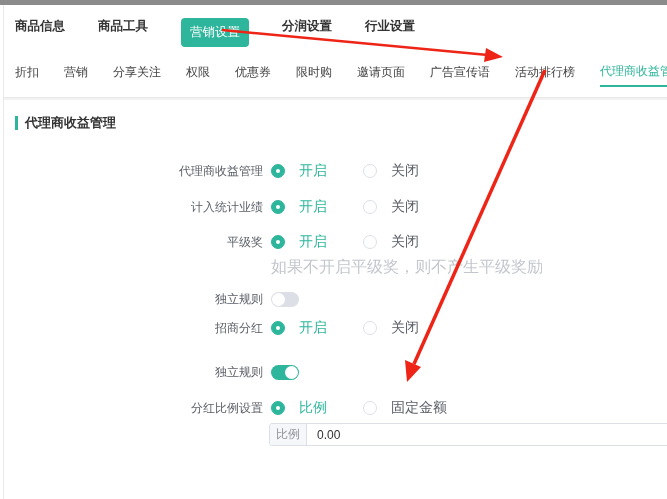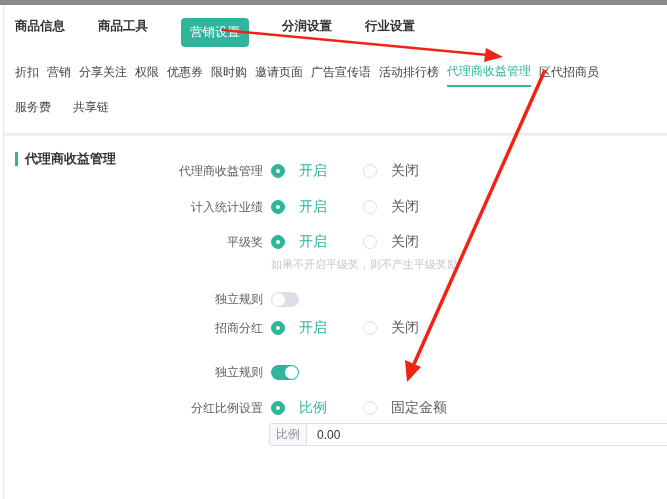--- a/index.html
+++ b/index.html
@@ -5,21 +5,21 @@
   * { margin:0; padding:0; box-sizing:border-box; }
   html,body { width:667px; height:499px; overflow:hidden; background:#fff;
     font-family:"Liberation Sans","DejaVu Sans",sans-serif; }
   .topbar { position:absolute; left:0; top:0; width:667px; height:5px; background:#8b8b8b; }
   .panel { position:absolute; left:3px; top:5px; right:0; bottom:0; background:#fff;
     border-left:1px solid #e9e9e9; }
   
   .tabs1 { display:flex; align-items:flex-start; gap:33px; padding:13px 0 8px 11px; }
   .tab1 { font-size:12.5px; font-weight:700; color:#333; white-space:nowrap; cursor:pointer; }
   .tab1.active { background:var(--accent); color:#fff; font-weight:400; padding:6px 9px; border-radius:4px; }
-  .tabs2 { display:flex; align-items:center; gap:8px; padding:8px 0 10px 11px; }
+  .tabs2 { display:flex; align-items:center; gap:25px; padding:8px 0 10px 11px; }
   .tab2 { font-size:12px; color:#444; white-space:nowrap; cursor:pointer; padding-bottom:5px; }
   .tab2.active { color:var(--accent); border-bottom:2px solid var(--accent); }
   .tabs3 { display:flex; align-items:center; gap:22px; padding:2px 0 12px 11px; }
   .divider { height:3px; background:#f2f2f2; border-top:1px solid #e8e8e8; }
   
   .section-head { display:flex; align-items:center; margin:14px 0 0 11px; }
   .green-bar { width:3px; height:14px; background:var(--accent); margin-right:7px; }
   .section-title { font-size:13px; font-weight:700; color:#333; }
   
   .form { position:absolute; left:0; top:139px; right:0; bottom:0; }
@@ -28,21 +28,21 @@
   .fctrl { position:absolute; left:267px; display:flex; align-items:center; gap:8px; }
   .radio { width:14px; height:14px; border-radius:50%; border:1px solid #dcdfe6; background:#fff;
     display:inline-block; position:relative; cursor:pointer; }
   .radio.sel { background:var(--accent); border-color:var(--accent); }
   .radio.sel::after { content:""; position:absolute; left:4px; top:4px; width:4px; height:4px;
     border-radius:50%; background:#fff; }
   .ropt { font-size:14px; color:#5a5e66; margin-right:28px; cursor:pointer; }
   .ropt.sel { color:var(--accent); }
   .rgroup { display:flex; align-items:center; }
   .rgroup .radio { margin-right:6px; }
-  .hint { position:absolute; left:267px; font-size:11px; color:#c3c7cd; }
+  .hint { position:absolute; left:267px; font-size:16px; color:#c3c7cd; }
   .toggle { width:28px; height:15px; border-radius:8px; background:#dcdfe6; position:relative; cursor:pointer; }
   .toggle .knob { position:absolute; top:1px; left:1px; width:13px; height:13px; border-radius:50%; background:#fff; }
   .toggle.on { background:var(--accent); }
   .toggle.on .knob { left:auto; right:1px; }
   .input-group { position:absolute; left:265px; top:279px; right:-8px; height:23px;
     display:flex; border:1px solid #dcdfe6; border-radius:3px; background:#fff; }
   .prepend { width:37px; background:#f5f7fa; border-right:1px solid #dcdfe6;
     color:#909399; font-size:12px; display:flex; align-items:center; justify-content:center;
     border-radius:3px 0 0 3px; }
   .input-group input { flex:1; border:0; outline:0; font-size:12px; color:#303133;
@@ -71,24 +71,20 @@
     <span class="tab2">权限</span>
     <span class="tab2">优惠券</span>
     <span class="tab2">限时购</span>
     <span class="tab2">邀请页面</span>
     <span class="tab2">广告宣传语</span>
     <span class="tab2">活动排行榜</span>
     <span class="tab2 active">代理商收益管理</span>
     <span class="tab2">区代招商员</span>
   </div>
 
-  <div class="tabs3">
-    <span class="tab2">服务费</span>
-    <span class="tab2">共享链</span>
-  </div>
 
   <div class="divider"></div>
 
   <div class="section-head">
     <span class="green-bar"></span>
     <span class="section-title">代理商收益管理</span>
   </div>
 
   <div class="form">
 

